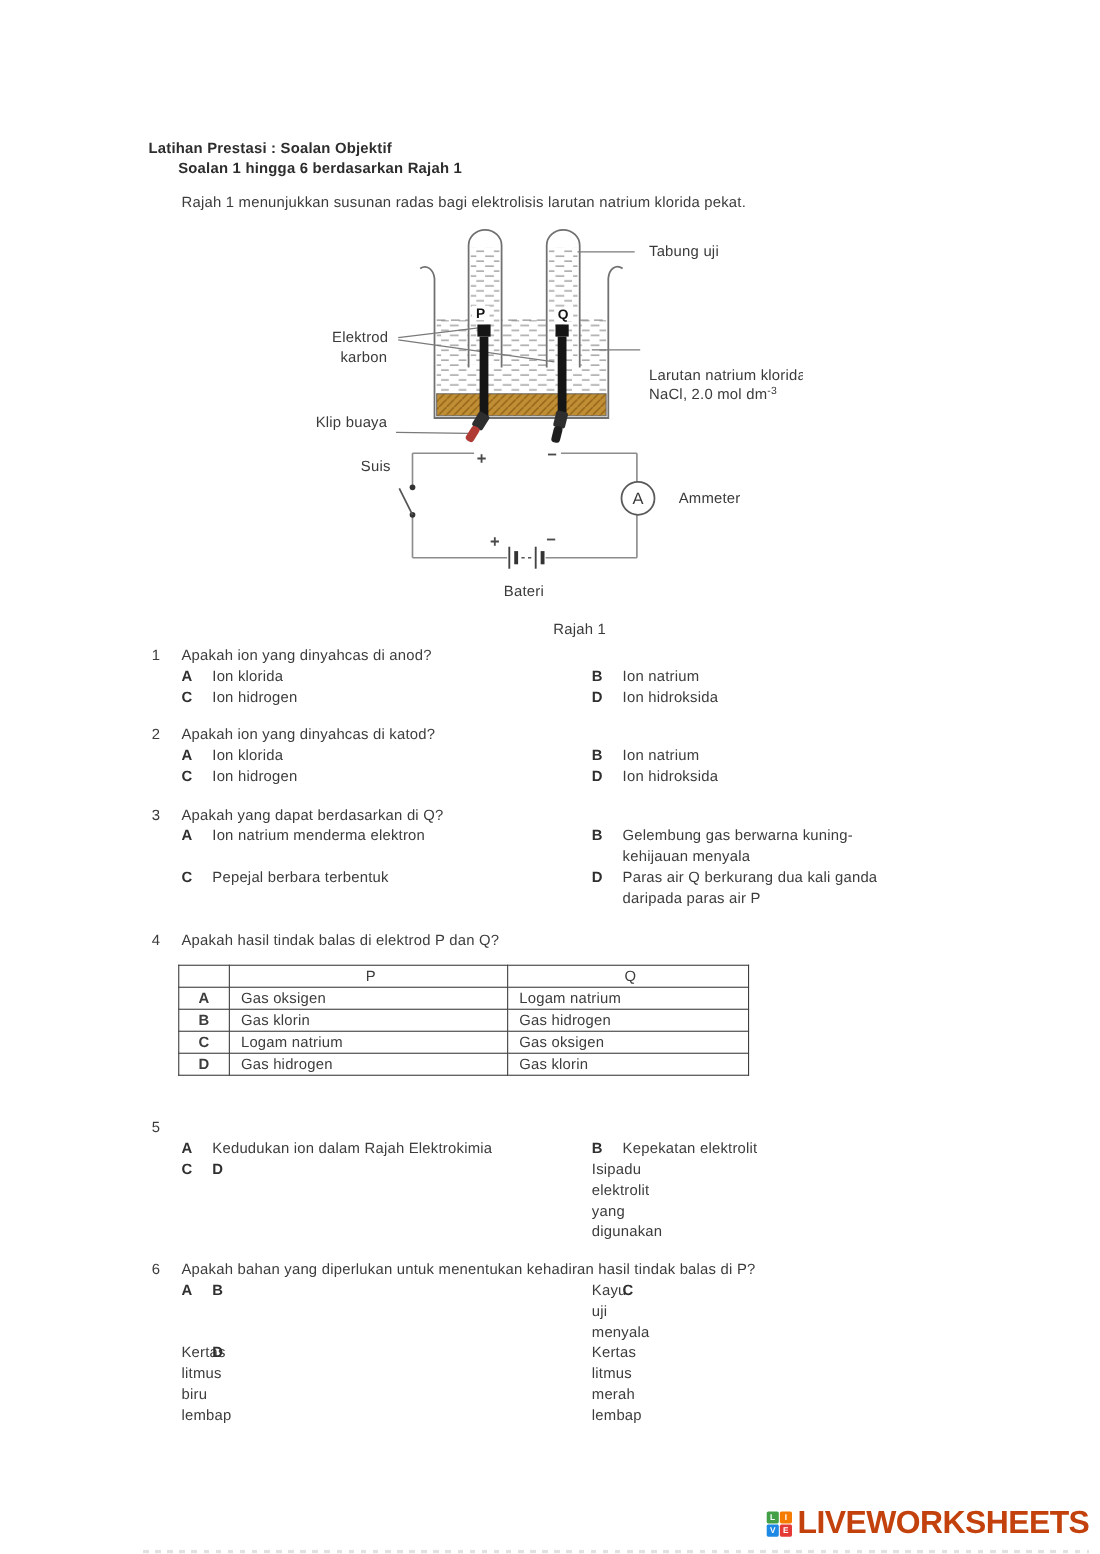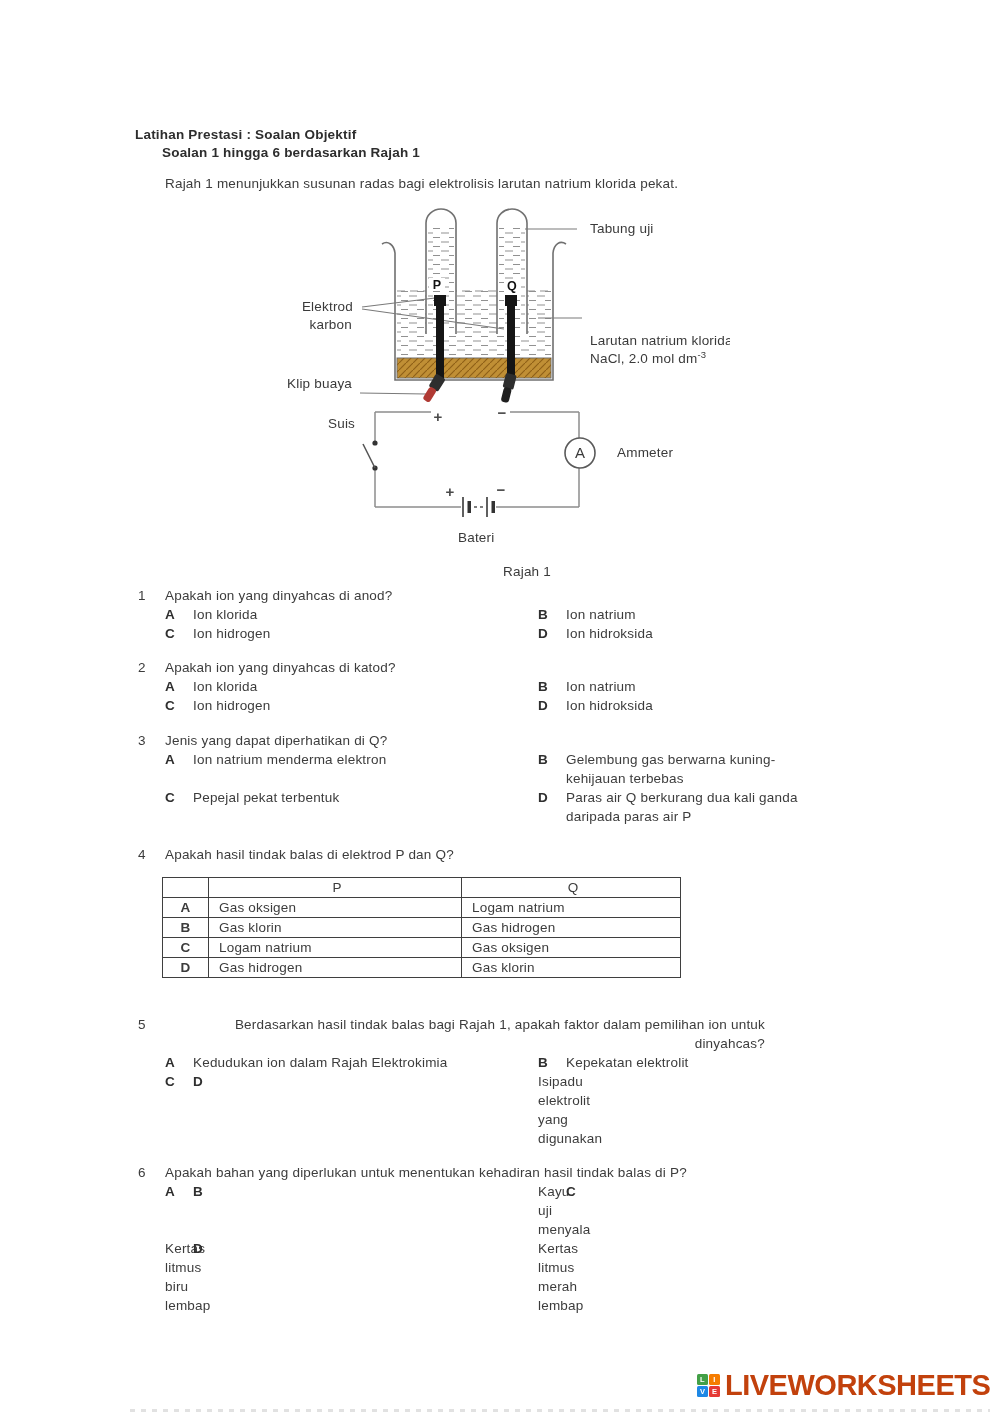--- a/index.html
+++ b/index.html
@@ -199,29 +199,29 @@
         <div class="opt-letter">C</div>
         <div>Ion hidrogen</div>
         <div class="opt-letter">D</div>
         <div>Ion hidroksida</div>
       </div>
     </div>
 
     <div class="q mt16">
       <div class="q-head">
         <div class="q-num">3</div>
-        <div class="q-text">Jenis yang dapat diperhatikan di Q?</div>
+        <div class="q-text">Apakah yang dapat berdasarkan di Q?</div>
       </div>
       <div class="opts">
         <div class="opt-letter">A</div>
         <div>Ion natrium menderma elektron</div>
         <div class="opt-letter">B</div>
-        <div>Gelembung gas berwarna kuning-kehijauan terbebas</div>
-        <div class="opt-letter">C</div>
-        <div>Pepejal pekat terbentuk</div>
+        <div>Gelembung gas berwarna kuning-kehijauan menyala</div>
+        <div class="opt-letter">C</div>
+        <div>Pepejal berbara terbentuk</div>
         <div class="opt-letter">D</div>
         <div>Paras air Q berkurang dua kali ganda daripada paras air P</div>
       </div>
     </div>
 
     <div class="q mt19">
       <div class="q-head">
         <div class="q-num">4</div>
         <div class="q-text">Apakah hasil tindak balas di elektrod P dan Q?</div>
       </div>
@@ -254,21 +254,20 @@
             <td class="col-p">Gas hidrogen</td>
             <td class="col-q">Gas klorin</td>
           </tr>
         </tbody>
       </table>
     </div>
 
     <div class="q mt37">
       <div class="q-head">
         <div class="q-num">5</div>
-        <div class="q-text">Berdasarkan hasil tindak balas bagi Rajah 1, apakah faktor dalam pemilihan ion untuk dinyahcas?</div>
       </div>
       <div class="opts">
         <div class="opt-letter">A</div>
         <div>Kedudukan ion dalam Rajah Elektrokimia</div>
         <div class="opt-letter">B</div>
         <div>Kepekatan elektrolit</div>
         <div class="opt-letter">C</div>
         <div class="opt-letter">D</div>
         <div>Isipadu elektrolit yang digunakan</div>
       </div>

